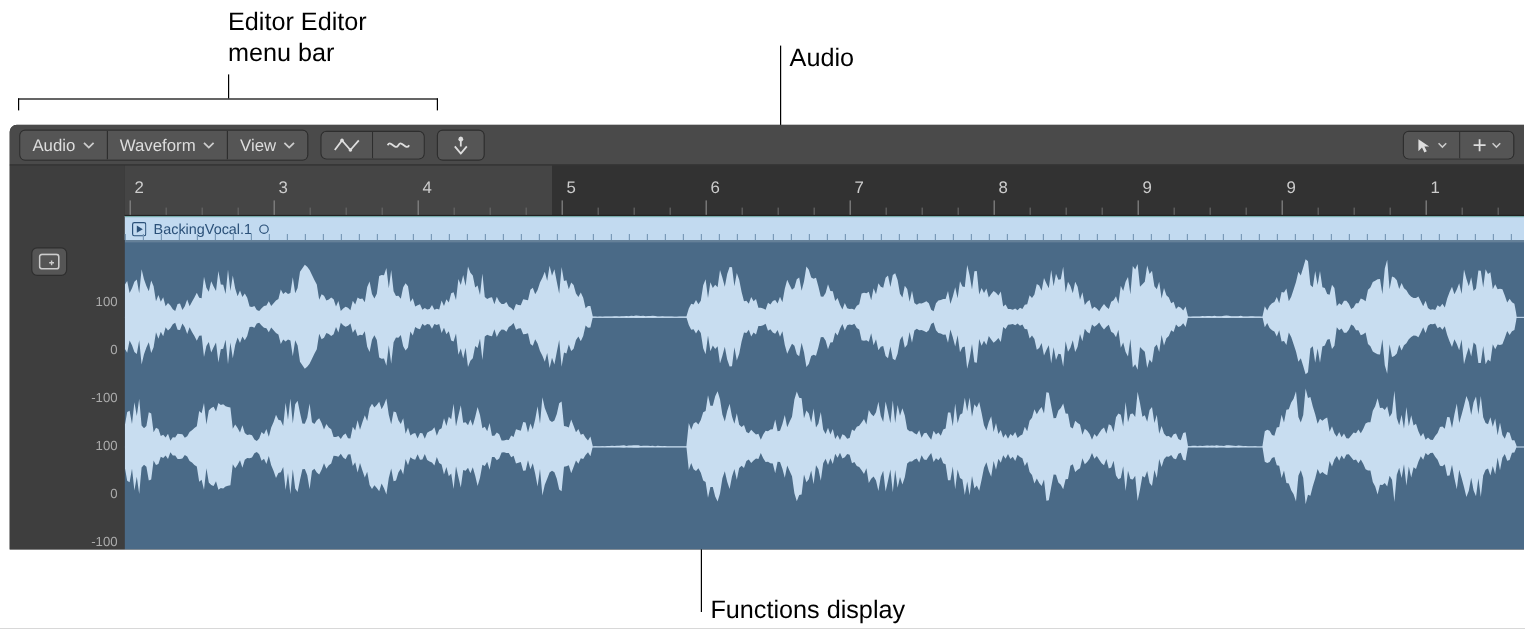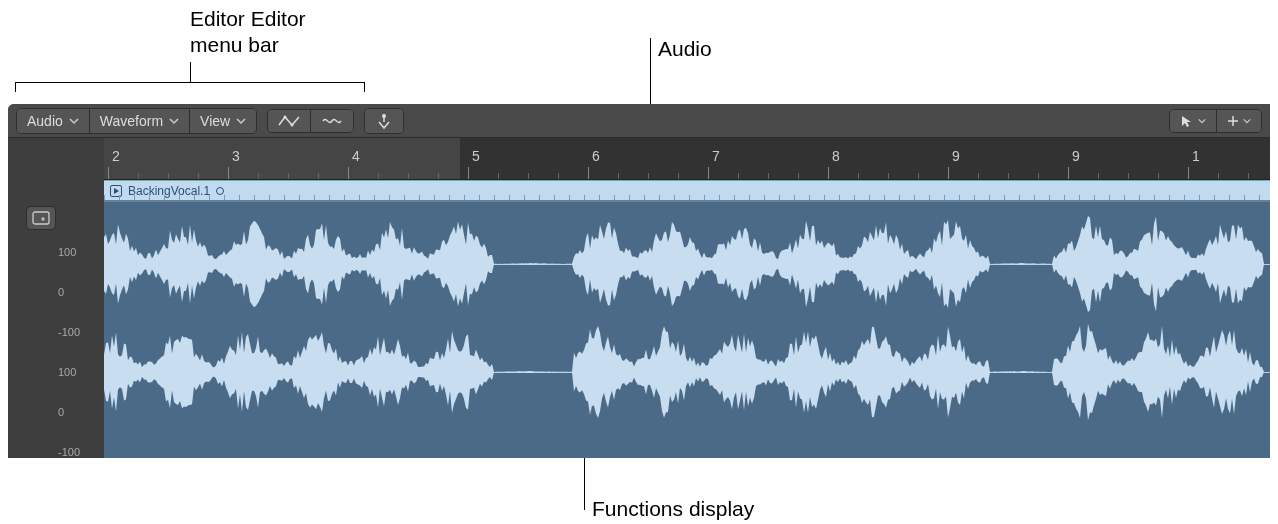--- a/index.html
+++ b/index.html
@@ -107,20 +107,21 @@
     right: 6px;
     top: 108px;
     width: 40px;
     display: flex;
     flex-direction: column;
     gap: 28px;
   }
   .amp-scale span {
     color: #aaa;
     font-size: 11px;
+    text-align: right;
   }
   .right-area {
     flex: 1;
     display: flex;
     flex-direction: column;
   }
   .ruler {
     height: 42px;
     background: #323232;
     border-bottom: 1px solid #222;

